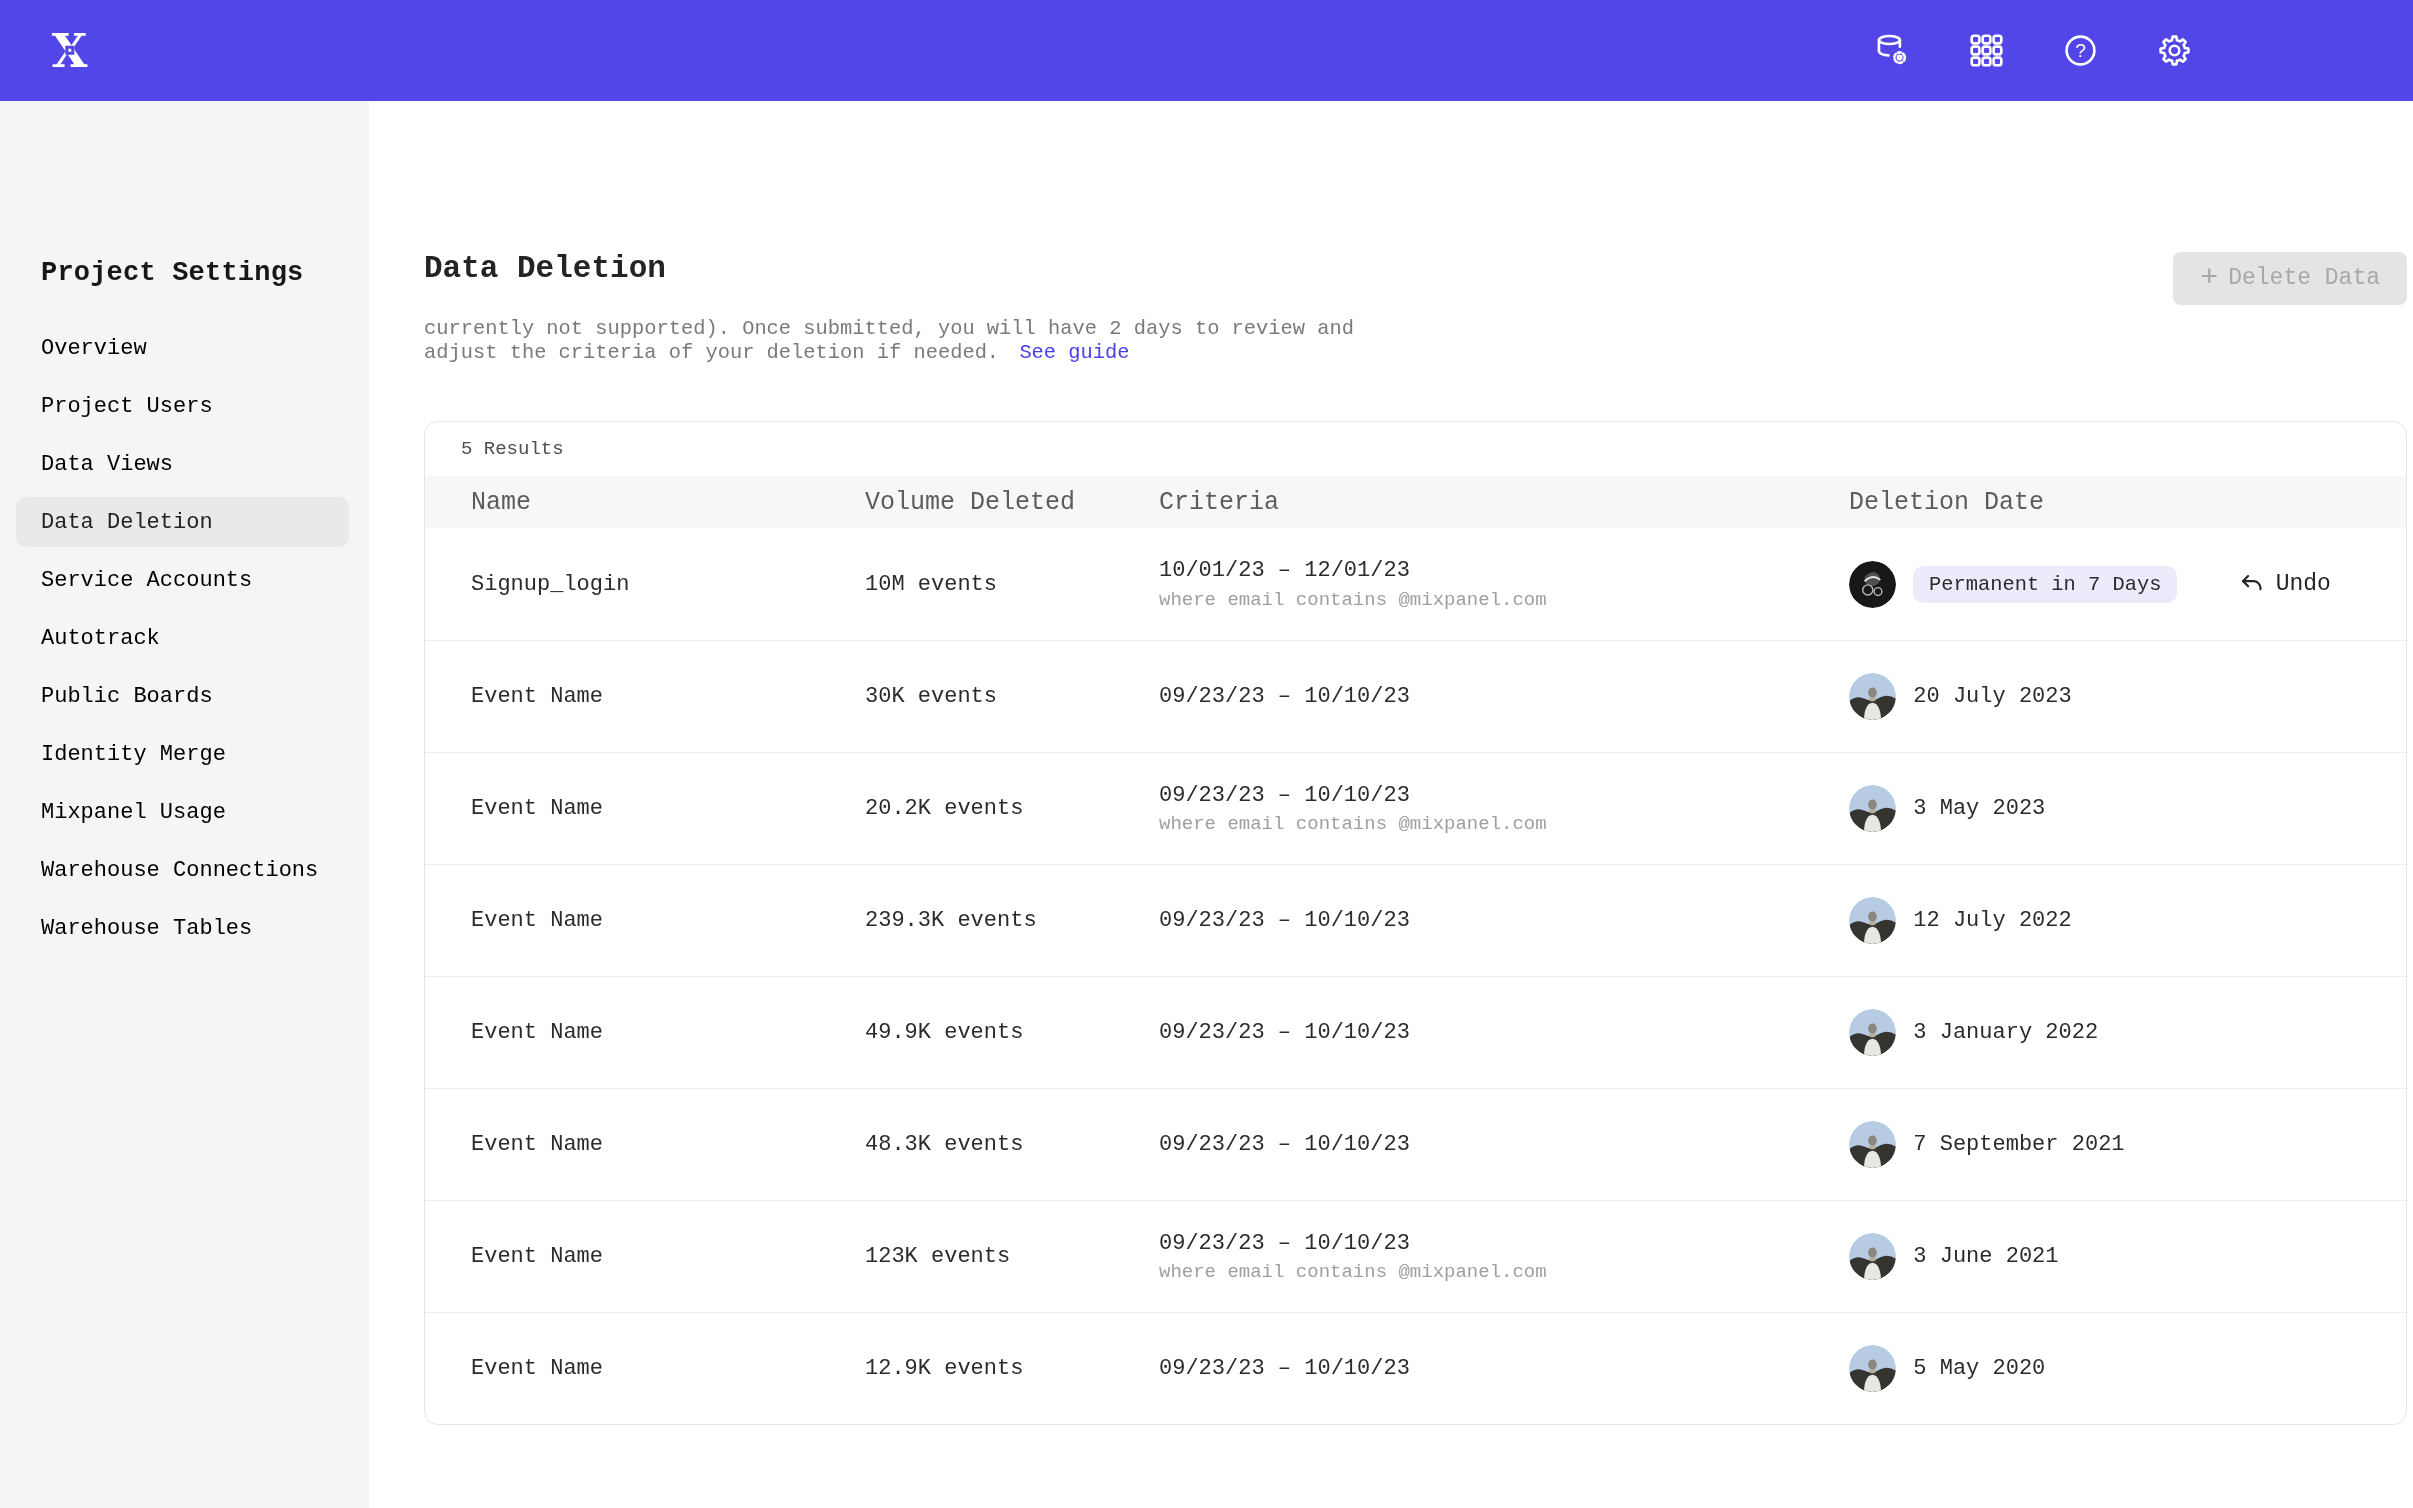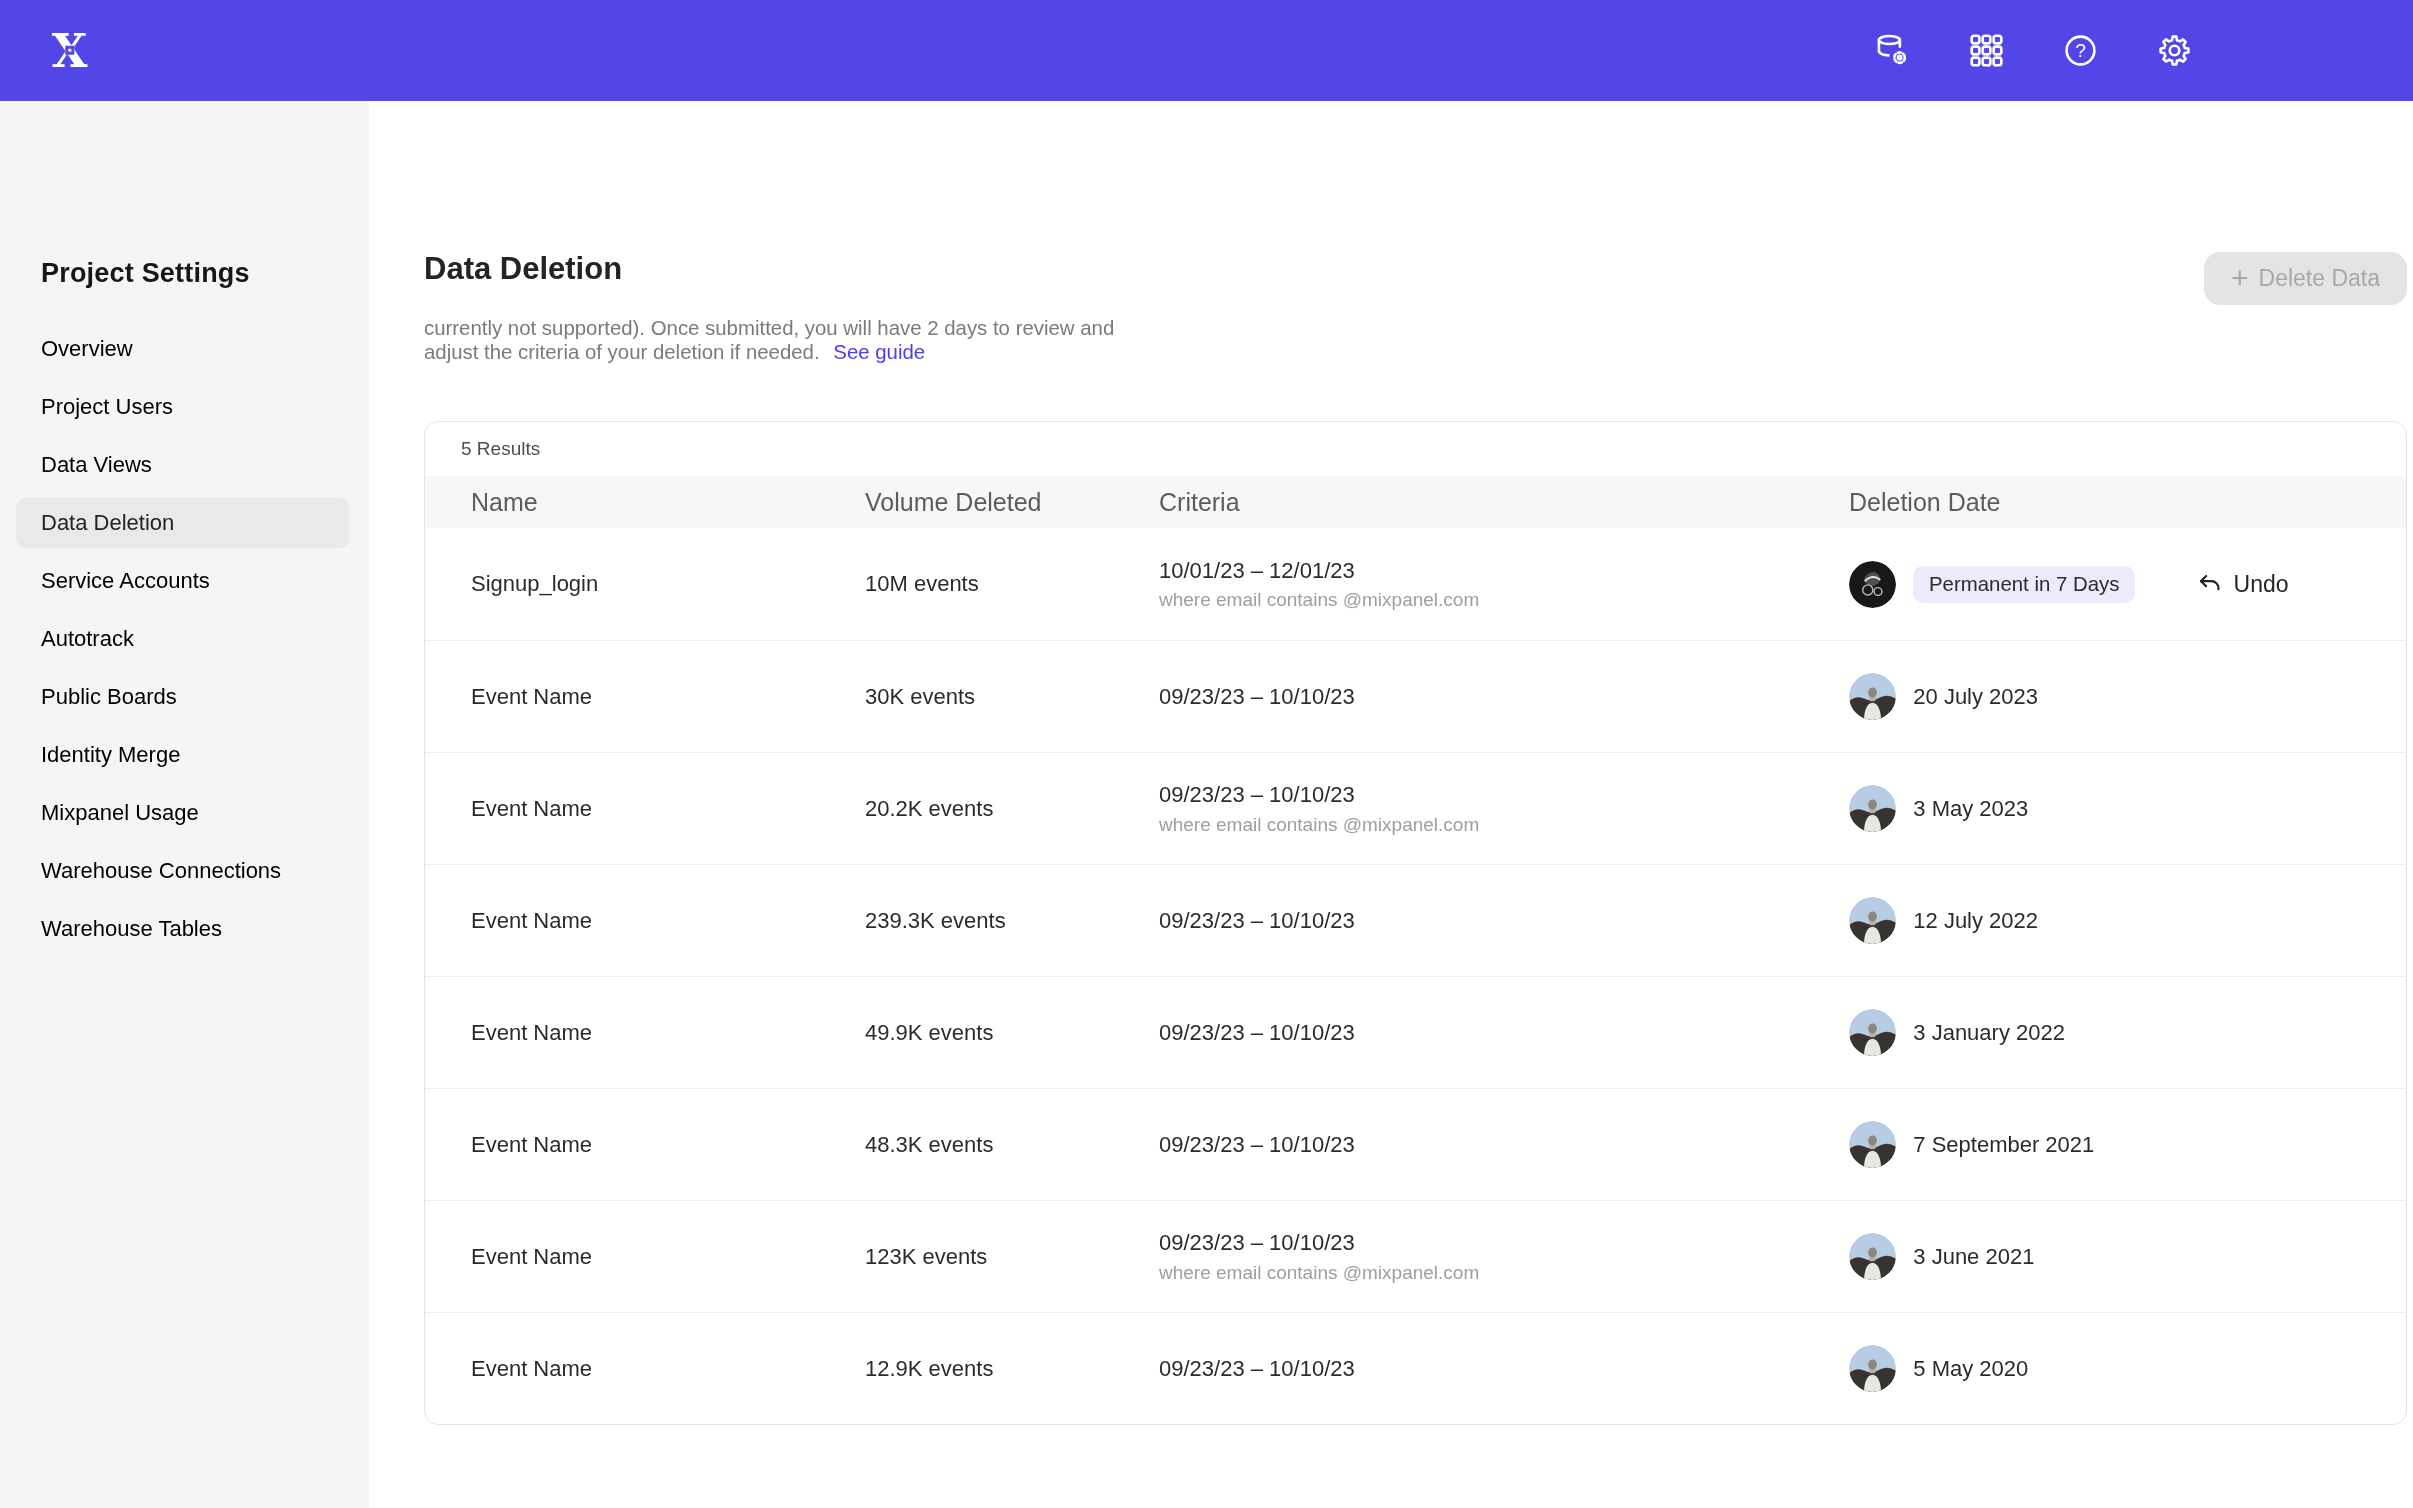--- a/index.html
+++ b/index.html
@@ -13,39 +13,39 @@
   .logo { position:relative; width:47px; height:47px; display:flex;
           align-items:center; justify-content:center; }
   .logo-x { font-family:"DejaVu Serif", serif; font-weight:700; font-size:46px;
             color:#fff; line-height:1; }
   .logo-sq { position:absolute; left:50%; top:50%; transform:translate(-50%,-56%);
              width:9.4px; height:9.4px; background:#fff; border:3.9px solid #5246E9; }
   .topbar-icons { display:flex; align-items:center; gap:57px; }
   .tb-icon { width:37px; height:37px; display:block; cursor:pointer; }
 
   
-  .layout { display:flex; height:1408px; }
+  .layout { display:flex; height:1408px;font-family:Liberation Mono, monospace; }
 
   
   .sidebar { width:369px; flex-shrink:0; background:#F5F5F4; padding-top:157px; }
   .sidebar-title { margin:0 0 31px 41px; font-size:27px; font-weight:700;
                    color:#171717; letter-spacing:0.2px; }
   .nav-item { position:relative; height:58px; display:flex; align-items:center;
               padding-left:41px; font-size:22px; color:#000000; cursor:pointer; }
   .nav-item span { position:relative; z-index:1; }
   .nav-item.active { color:#232323; }
   .nav-item.active::before { content:""; position:absolute; left:15.7px; right:20.4px;
               top:3.9px; bottom:3.9px; background:#E9E9E7; border-radius:9.4px; }
 
   
   .main { flex:1; padding:149px 6.3px 0 55px; }
   .main-header { display:flex; justify-content:space-between; align-items:flex-start; }
   .page-title { margin:0; font-size:31px; font-weight:700; color:#242424; line-height:38px; }
   .delete-btn { height:53px; padding:0 27px; background:#E4E4E4; color:#A8A8A8;
-                font-size:23px; border:none; border-radius:16px; display:flex;
+                font-size:23px; border:none; border-radius:8px; display:flex;
                 align-items:center; gap:10px; margin-top:1.6px; font-family:inherit; }
   .plus-icon::before { content:"+"; font-size:30px; line-height:1; font-weight:400; }
   .desc { margin-top:12.6px; font-size:20.4px; line-height:23.6px; color:#7A7A7A; }
   .see-guide { color:#4B40E6; text-decoration:none; cursor:pointer;margin-left:8px; }
 
   
   .card { margin-top:57px; width:1983px; background:#fff; border:1.6px solid #E5E5E5;
           border-radius:14px; overflow:hidden; }
   .results-bar { height:54px; display:flex; align-items:center; padding-left:36px;
                  font-size:19px; color:#4E4E4E; }

